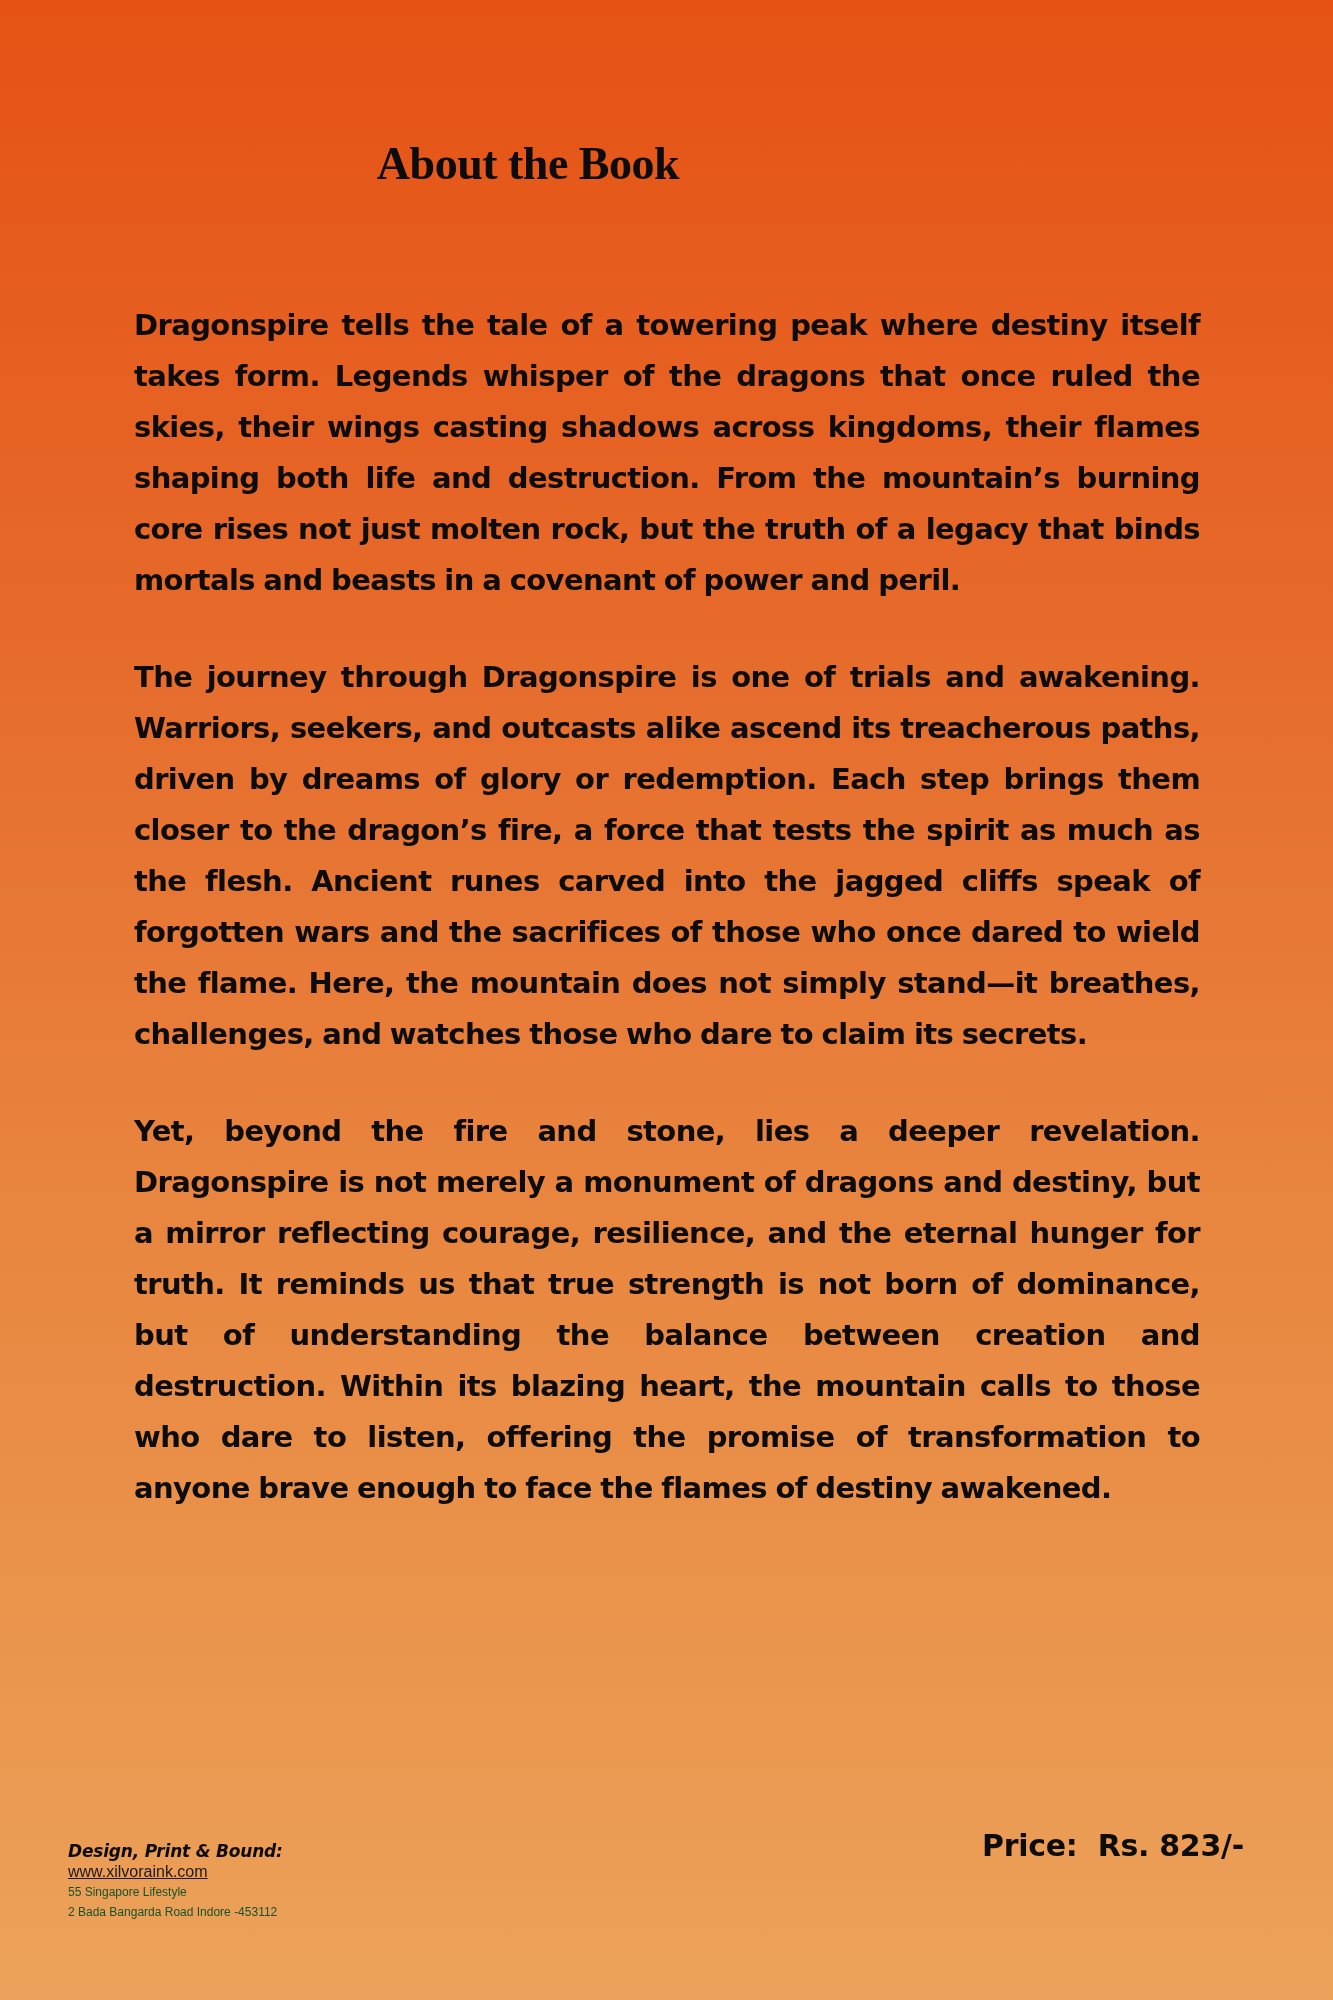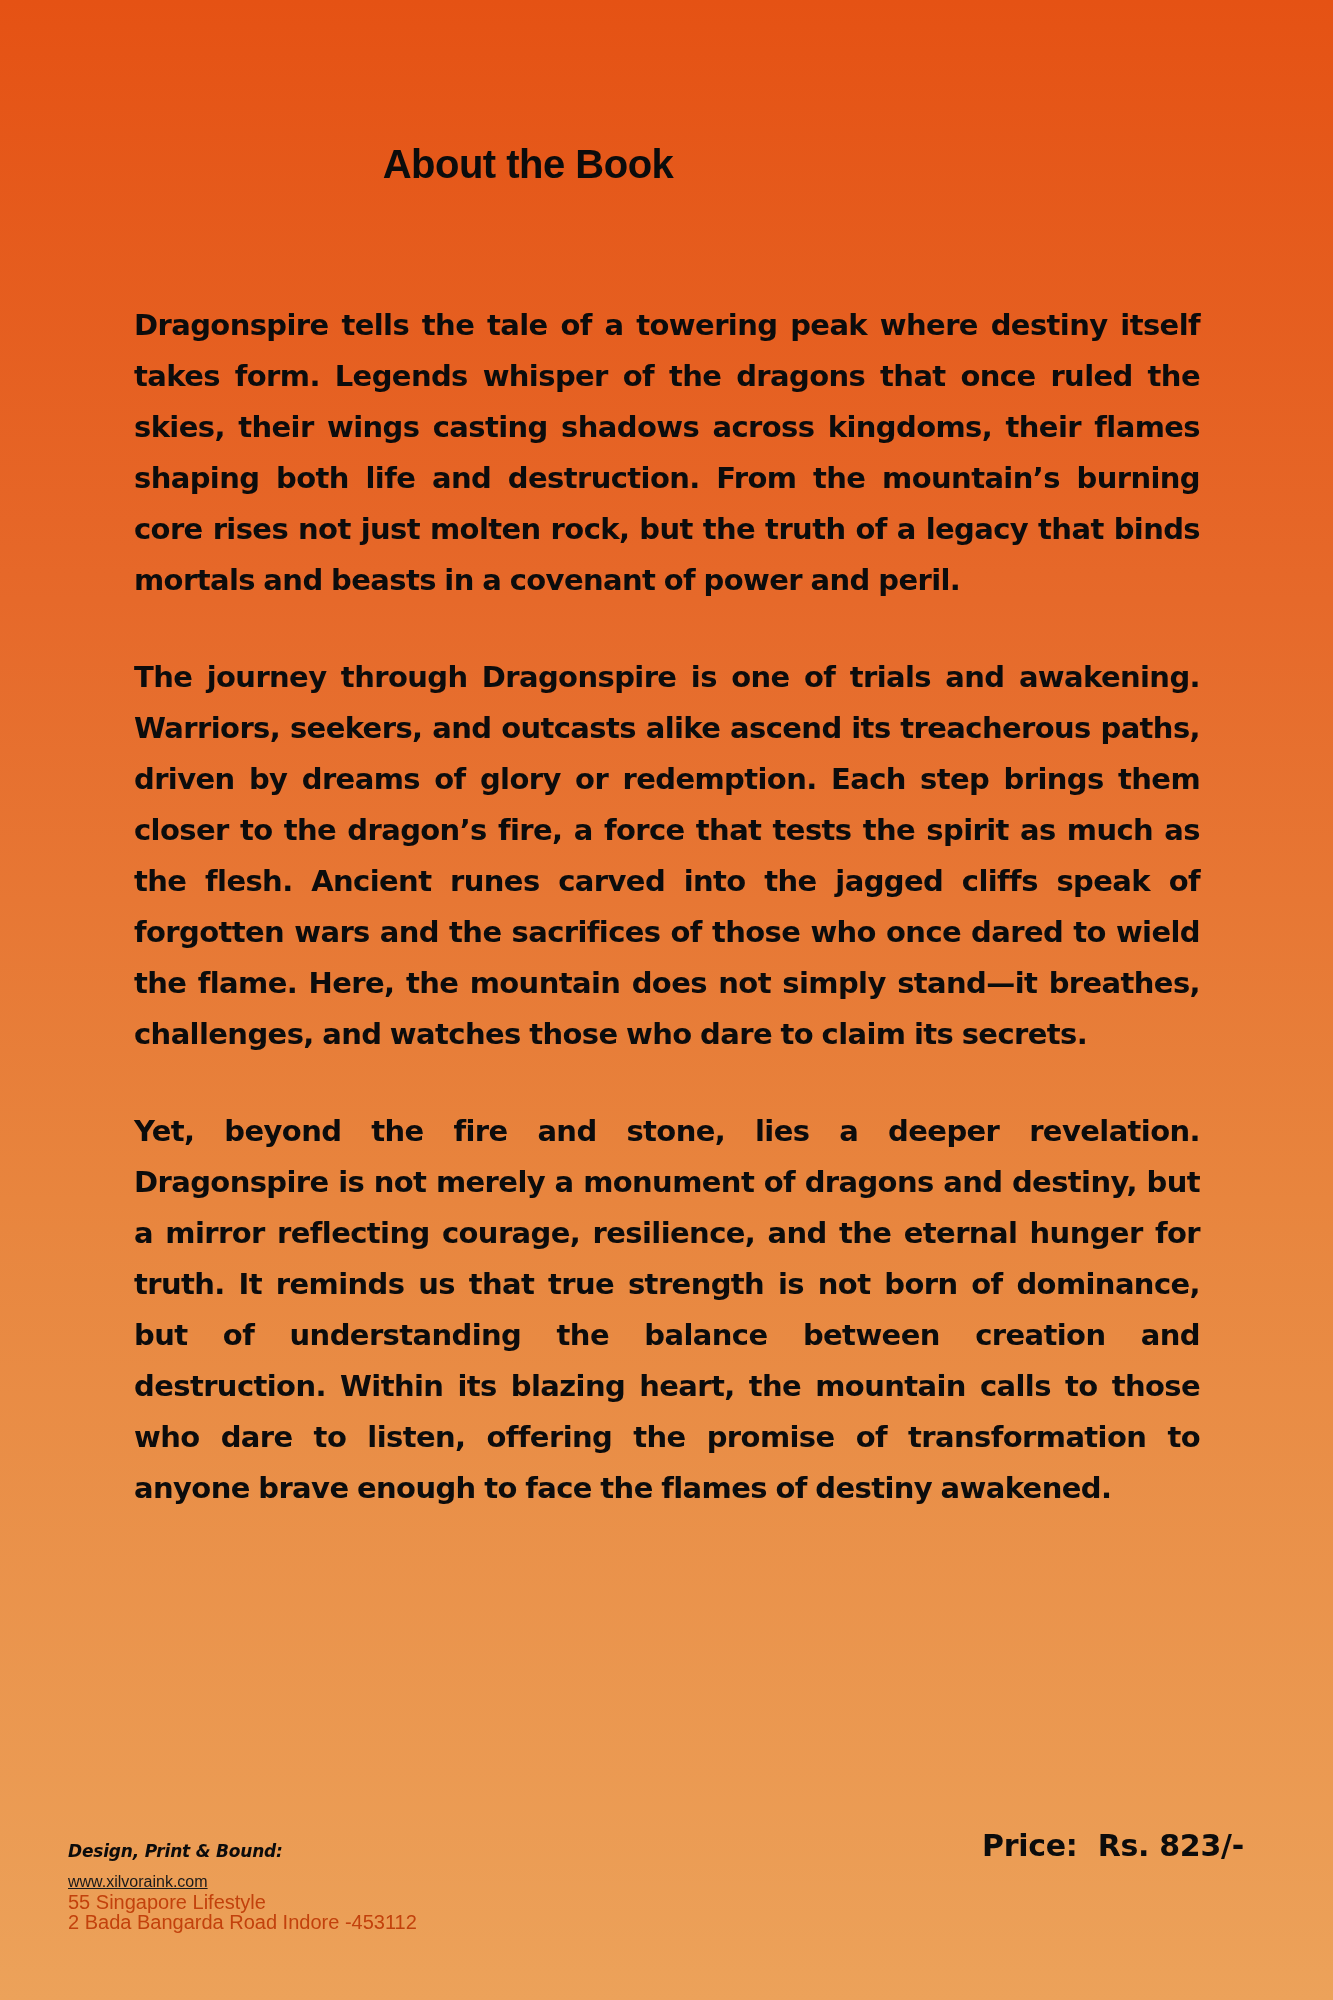--- a/index.html
+++ b/index.html
@@ -14,23 +14,23 @@
     background: linear-gradient(180deg, #E55214 0%, #E6692A 30%, #E8853E 60%, #ECA25A 100%);
     font-family: "DejaVu Sans", sans-serif;
     color: #0c0c0c;
   }
   .title {
     position: absolute;
     top: 136px;
     left: 0;
     width: 1056px;
     text-align: center;
-    font-family: Liberation Sans, sans-serif;
+    font-family: Liberation Serif, serif;
     font-weight: bold;
-    font-size: 40px;
+    font-size: 46px;
     letter-spacing: -0.5px;
     line-height: 56px;
     margin: 0;
   }
   .body-text {
     position: absolute;
     top: 300px;
     left: 134px;
     width: 1066px;
   }
@@ -70,27 +70,26 @@
     left: 0;
     top: 0;
   }
   .site-link {
     display: block;
     font-family: "Liberation Sans", sans-serif;
     font-size: 16px;
     line-height: 20px;
     color: #1a1a1a;
     text-decoration: underline;
-    margin-top: 10px;
   }
   .addr {
     font-family: "Liberation Sans", sans-serif;
-    font-size: 20px;
+    font-size: 12px;
     line-height: 20px;
-    color: #c2410c;
+    color: #14532d;
     margin: 0;
   }
   .price {
     position: absolute;
     left: 982px;
     top: 1826px;
     font-family: "DejaVu Sans", sans-serif;
     font-weight: bold;
     font-size: 30px;
     line-height: 40px;

